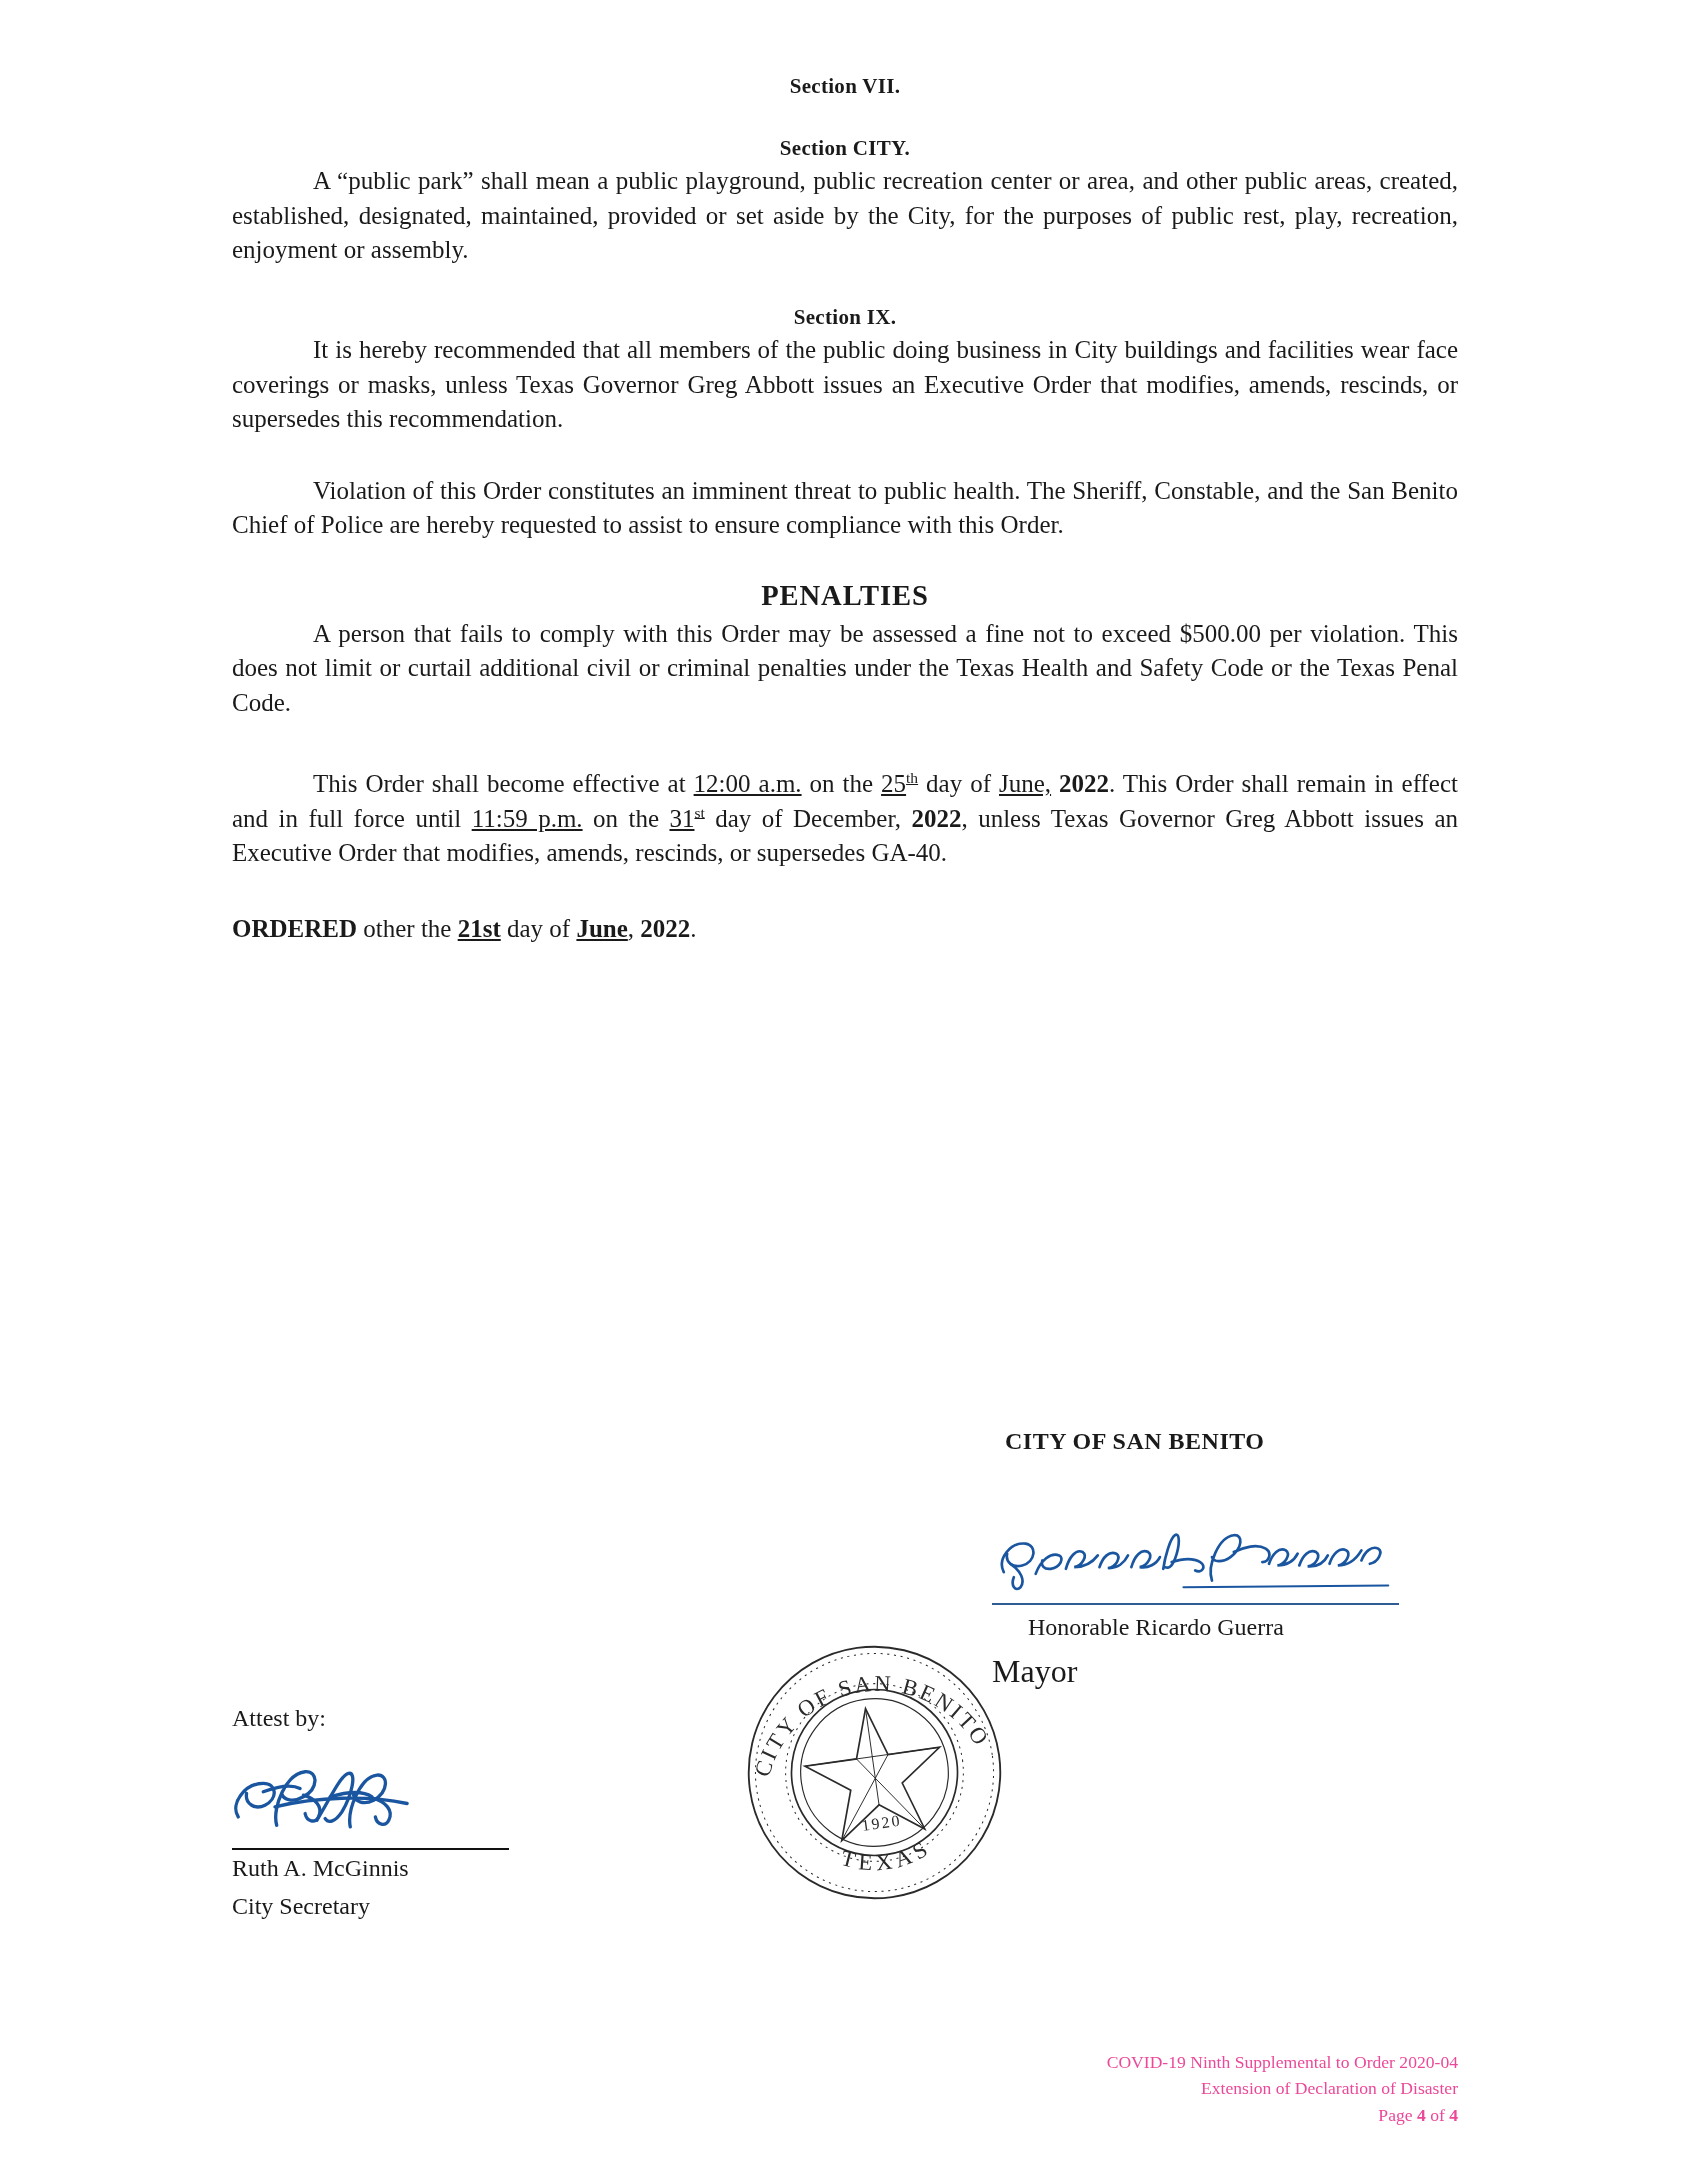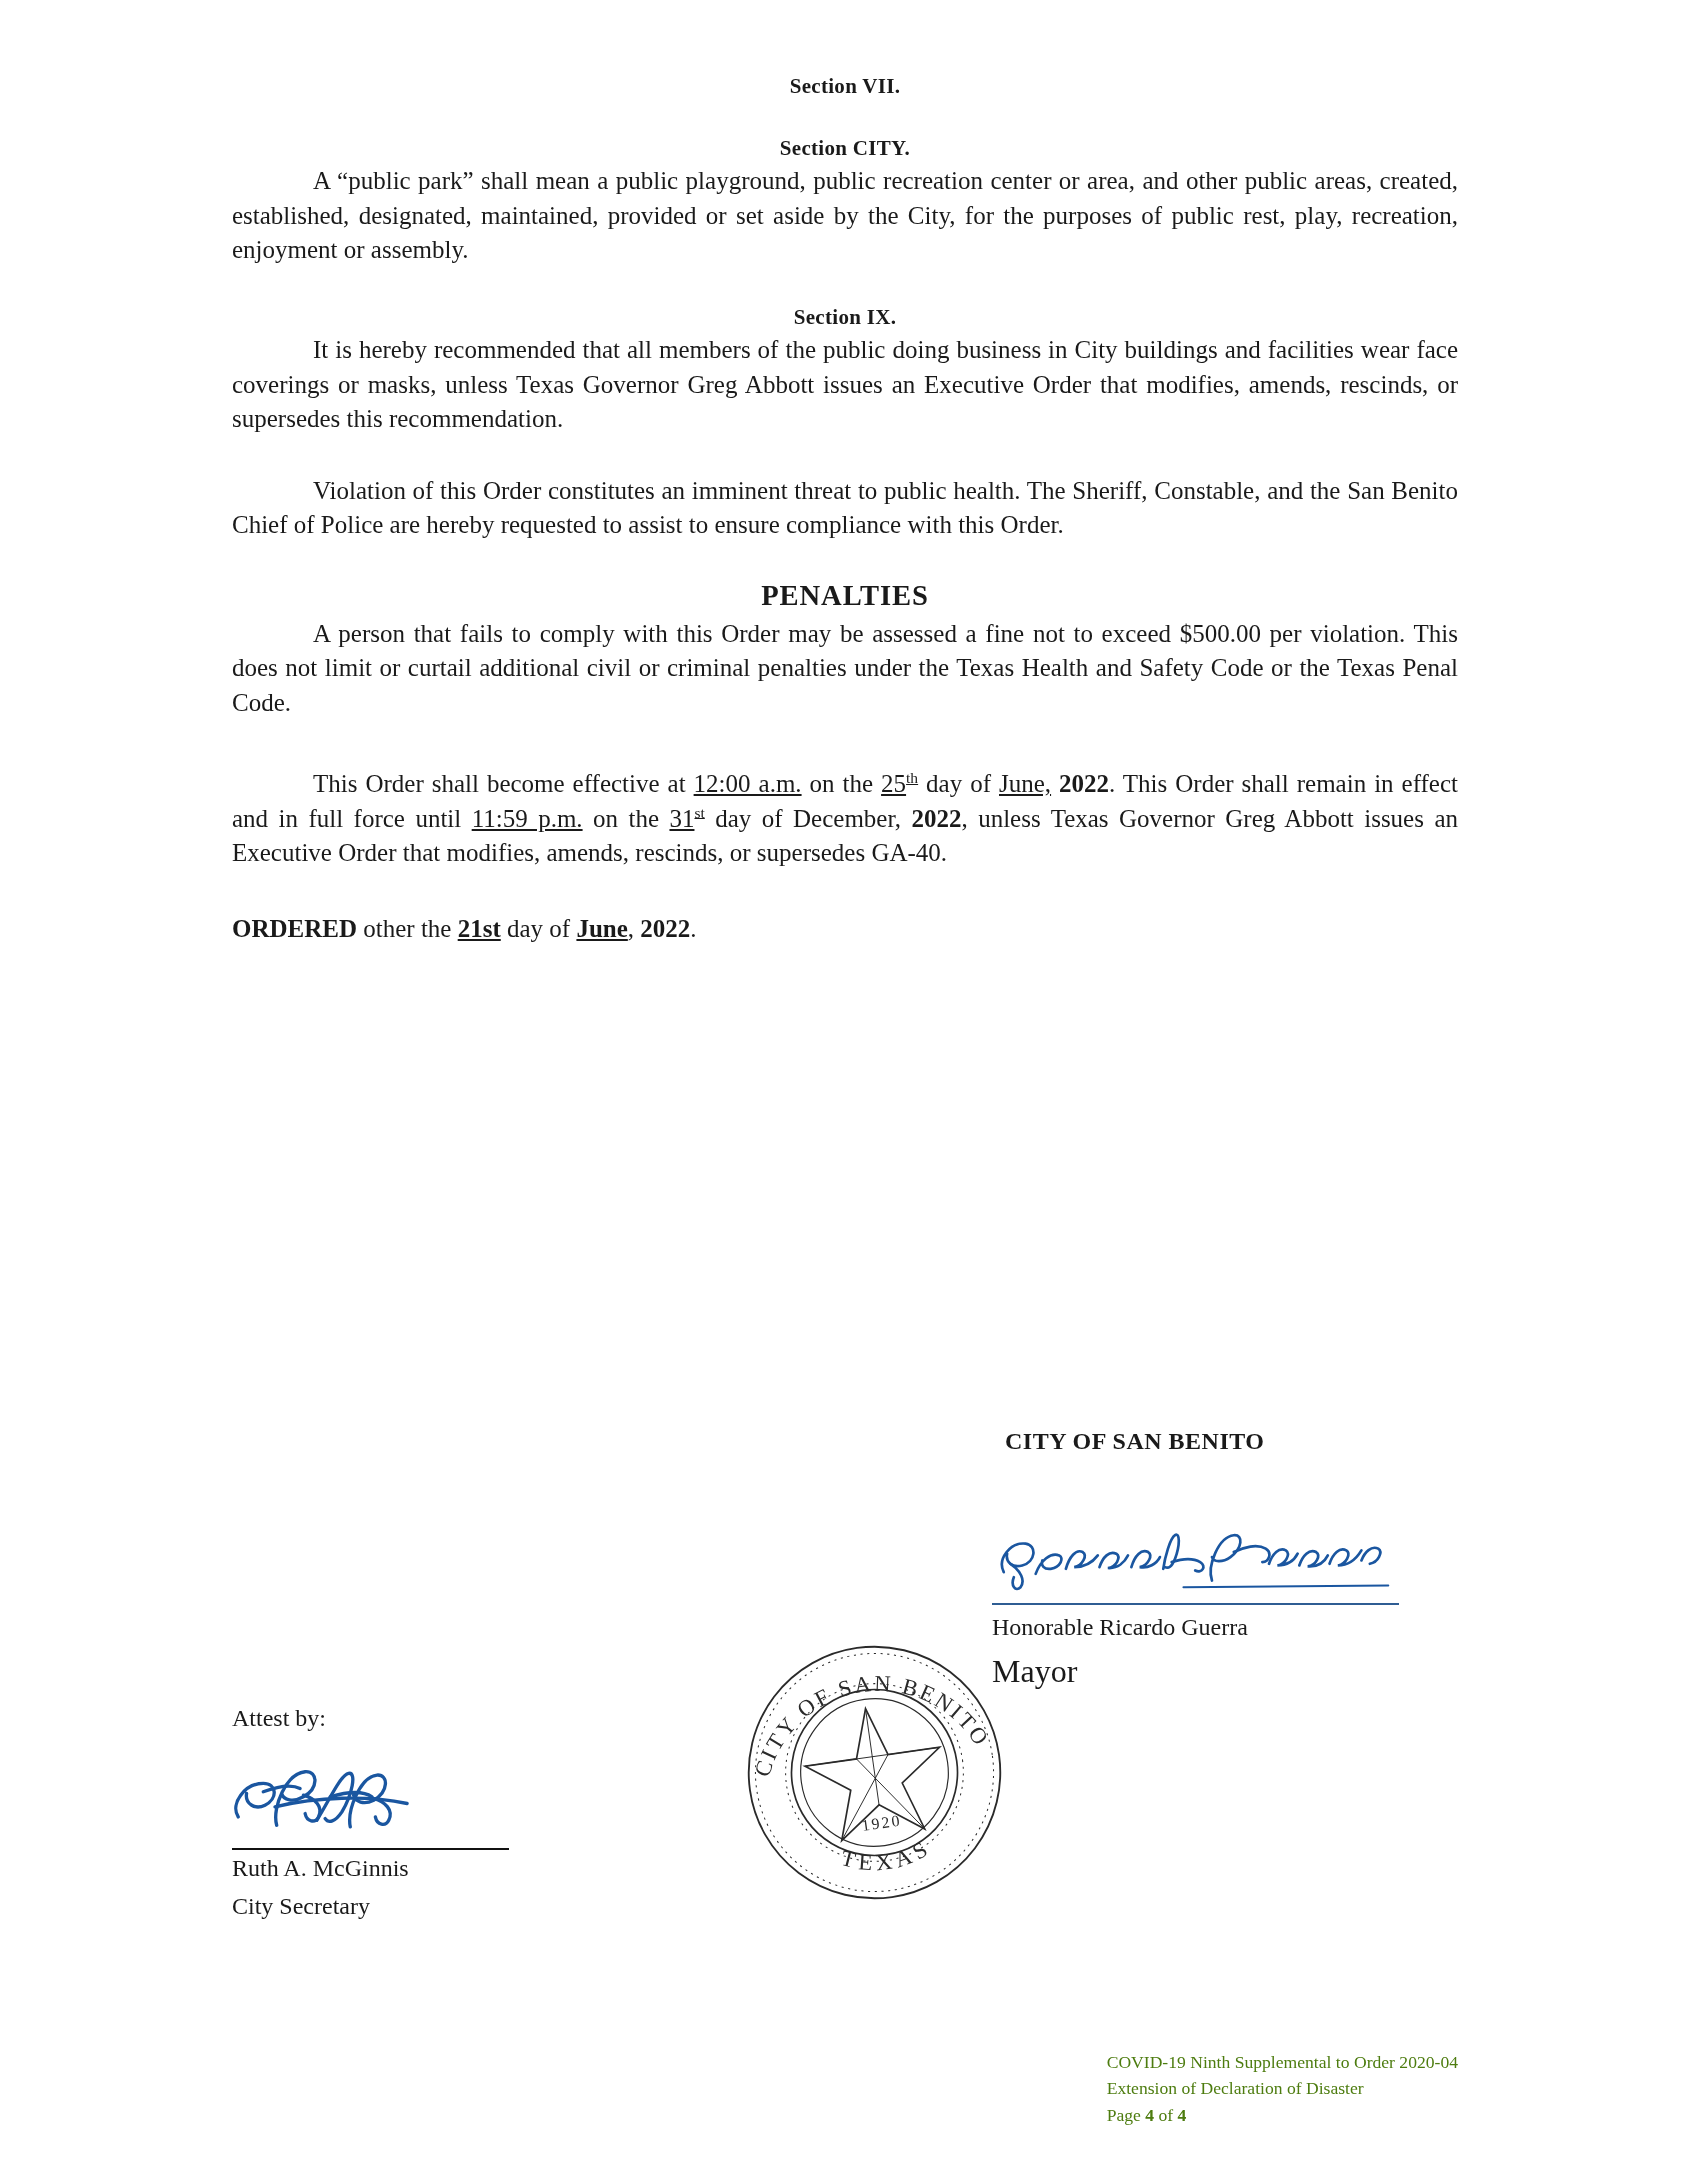--- a/index.html
+++ b/index.html
@@ -87,21 +87,21 @@
   .sig-rule-mayor {
     position: absolute;
     left: 760px;
     top: 175px;
     width: 407px;
     height: 1.7px;
     background: #2f5d93;
   }
   .mayor-name {
     position: absolute;
-    left: 760px;
+    left: 796px;
     top: 186px;
     font-size: 24px;
   }
   .mayor-title {
     position: absolute;
     left: 760px;
     top: 225px;
     font-size: 32px;
   }
   .attest-label {
@@ -145,24 +145,24 @@
     top: 181px;
     width: 327px;
     height: 327px;
   }
 
   
   .footer {
     position: absolute;
     right: 227px;
     top: 2049px;
-    text-align: left;
+    text-align: right;
     font-size: 17.6px;
     line-height: 1.5;
-    color: #4d7c0f;
+    color: #ec4899;
   }
 </style>
 </head>
 <body>
 
 <div class="page">
 
   <div class="content">
 
     <div class="blk">

